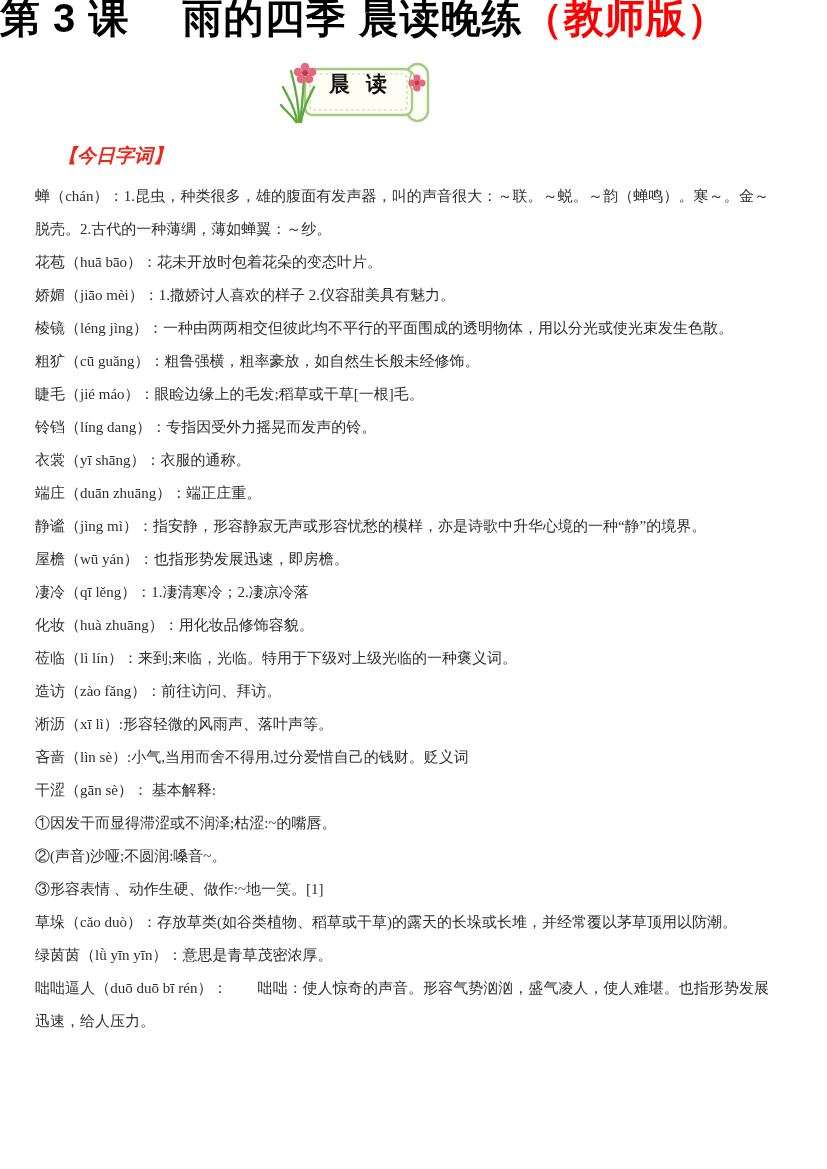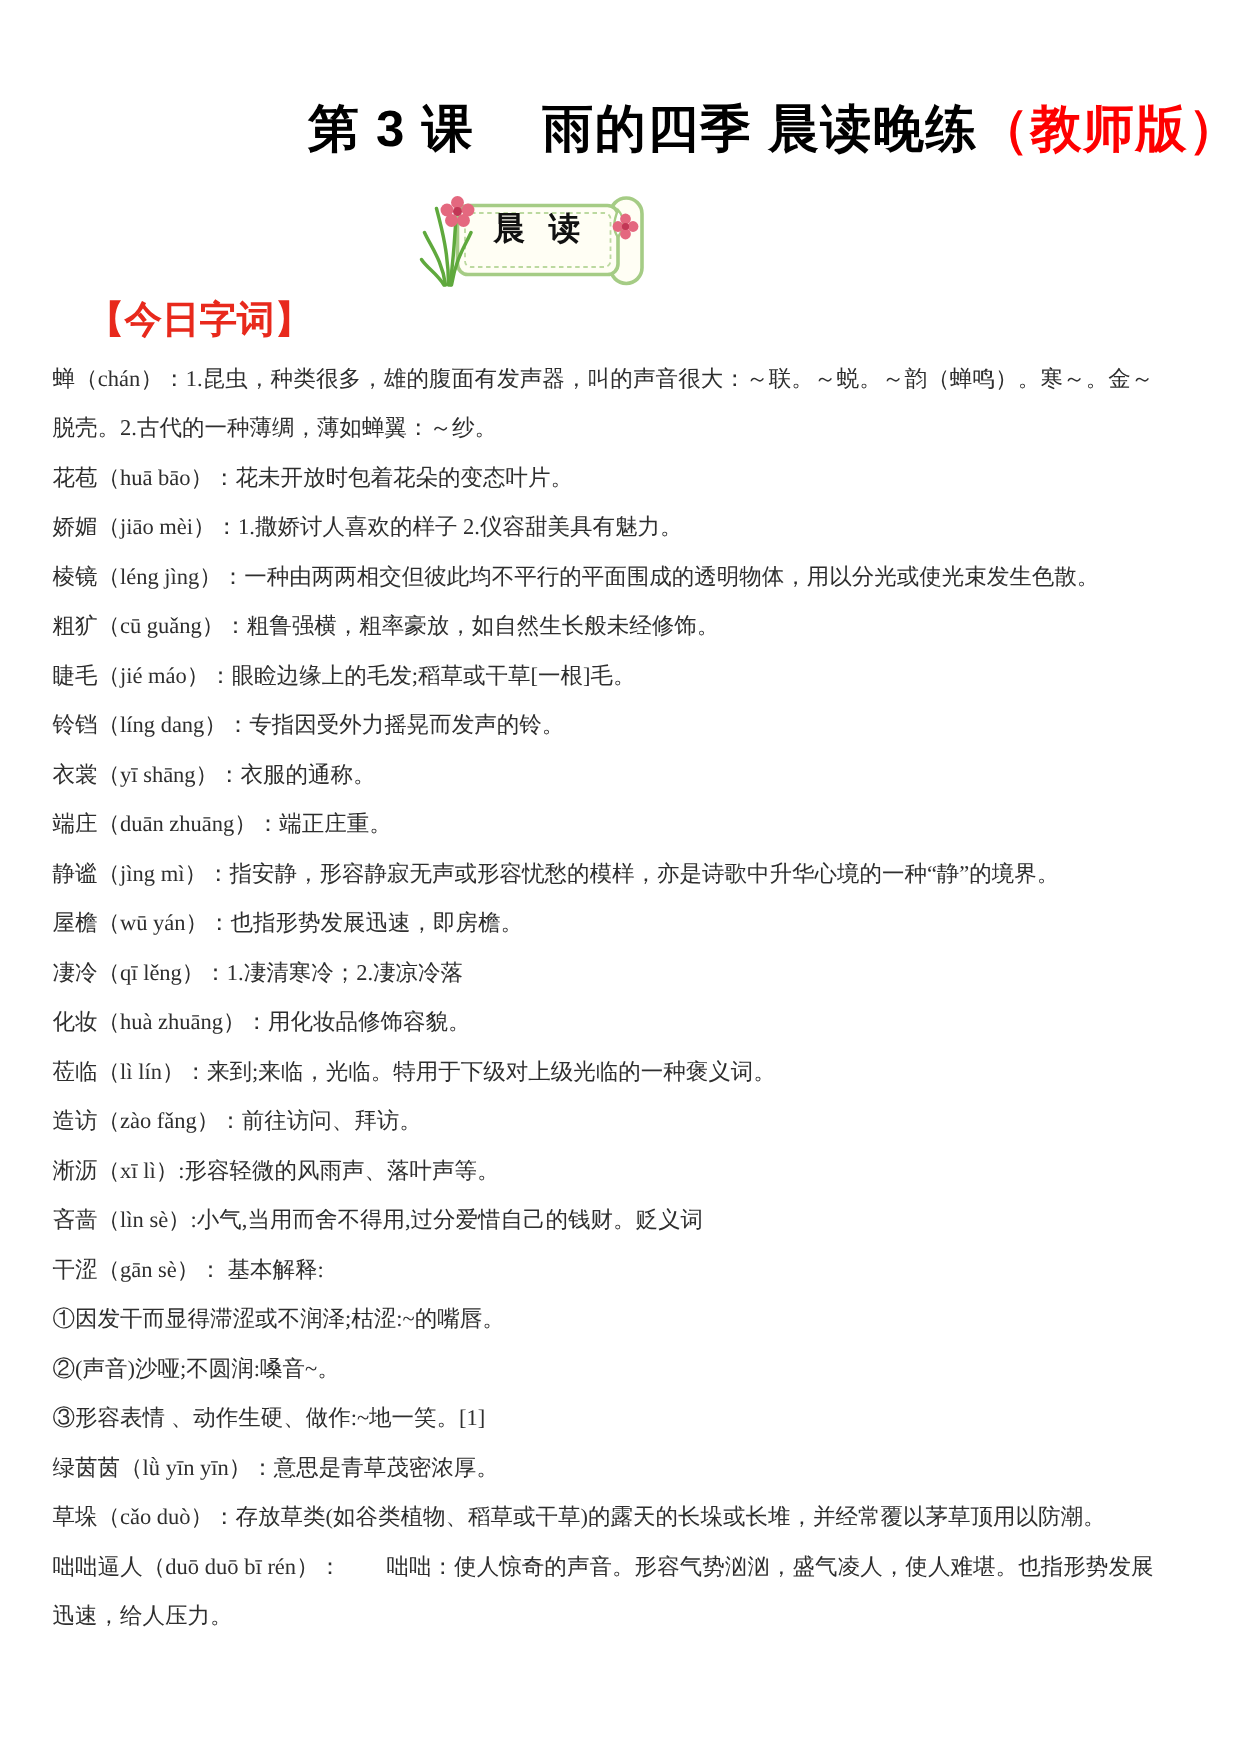--- a/index.html
+++ b/index.html
@@ -2,40 +2,40 @@
 <html style="--title-red: #fe0000; --header-red: #e8291c; --body-text: #2e2e2e; --badge-border: #a5cc85; --badge-fill: #fffef4; --badge-dash: #bcd9a0; --grass-green: #5fa93d; --flower-pink: #e4687f; --flower-core: #c23756;"><head>
 <meta charset="utf-8">
 <style>
   html,body{margin:0;padding:0;background:#ffffff;}
   .page{
     width:827px;height:1169px;background:#ffffff;position:relative;overflow:hidden;
     font-family:"Liberation Serif",serif;color:var(--body-text,#2e2e2e);
     margin:0 auto;
   }
   .title{
-    margin:0;padding-top:68px;text-align:right;
+    margin:0;text-align:left;
     font-family:"Liberation Sans",sans-serif;font-weight:bold;
-    font-size:34px;line-height:36px;color:#000000;letter-spacing:1px;
+    font-size:40px;line-height:36px;color:#000000;letter-spacing:1px;
     white-space:pre;
   }
   .title .red{color:var(--title-red,#fe0000);}
   .badge{
     position:relative;margin-top:24px;margin-left:278px;width:160px;height:64px;
   }
   .badge-art{position:absolute;left:0;top:0;}
   .badge-label{
     position:absolute;left:30px;top:11px;width:100px;height:26px;
     display:flex;align-items:center;justify-content:center;
     font-family:"Liberation Sans",sans-serif;font-weight:bold;
     font-size:21px;color:#111111;word-spacing:10px;white-space:pre;
   }
   .section-header{
-    margin:9px 0 0 58px;
+    margin:20px 0 0 58px;
     font-family:"Liberation Sans",sans-serif;font-weight:bold;
-    font-size:25px;line-height:24px;color:var(--header-red,#e8291c);
+    font-size:19px;line-height:24px;color:var(--header-red,#e8291c);font-style:italic;
   }
   .entries{
     margin:12px 58px 0 35px;
   }
   .entry{
     margin:0;font-size:15px;line-height:33px;text-align:justify;
     color:var(--body-text,#2e2e2e);
     word-break:break-all;
   }
 </style>
@@ -123,20 +123,20 @@
       <p class="entry">吝啬（lìn sè）:小气,当用而舍不得用,过分爱惜自己的钱财。贬义词</p>
 
       <p class="entry">干涩（gān sè）： 基本解释:</p>
 
       <p class="entry">①因发干而显得滞涩或不润泽;枯涩:~的嘴唇。</p>
 
       <p class="entry">②(声音)沙哑;不圆润:嗓音~。</p>
 
       <p class="entry">③形容表情 、动作生硬、做作:~地一笑。[1]</p>
 
+      <p class="entry">草垛（cǎo duò）：存放草类(如谷类植物、稻草或干草)的露天的长垛或长堆，并经常覆以茅草顶用以防潮。</p>
+
       <p class="entry">绿茵茵（lǜ yīn yīn）：意思是青草茂密浓厚。</p>
-
-      <p class="entry">草垛（cǎo duò）：存放草类(如谷类植物、稻草或干草)的露天的长垛或长堆，并经常覆以茅草顶用以防潮。</p>
 
       <p class="entry">咄咄逼人（duō duō bī rén）：　　咄咄：使人惊奇的声音。形容气势汹汹，盛气凌人，使人难堪。也指形势发展迅速，给人压力。</p>
     </div>
 
 </div>
 
 </body></html>

